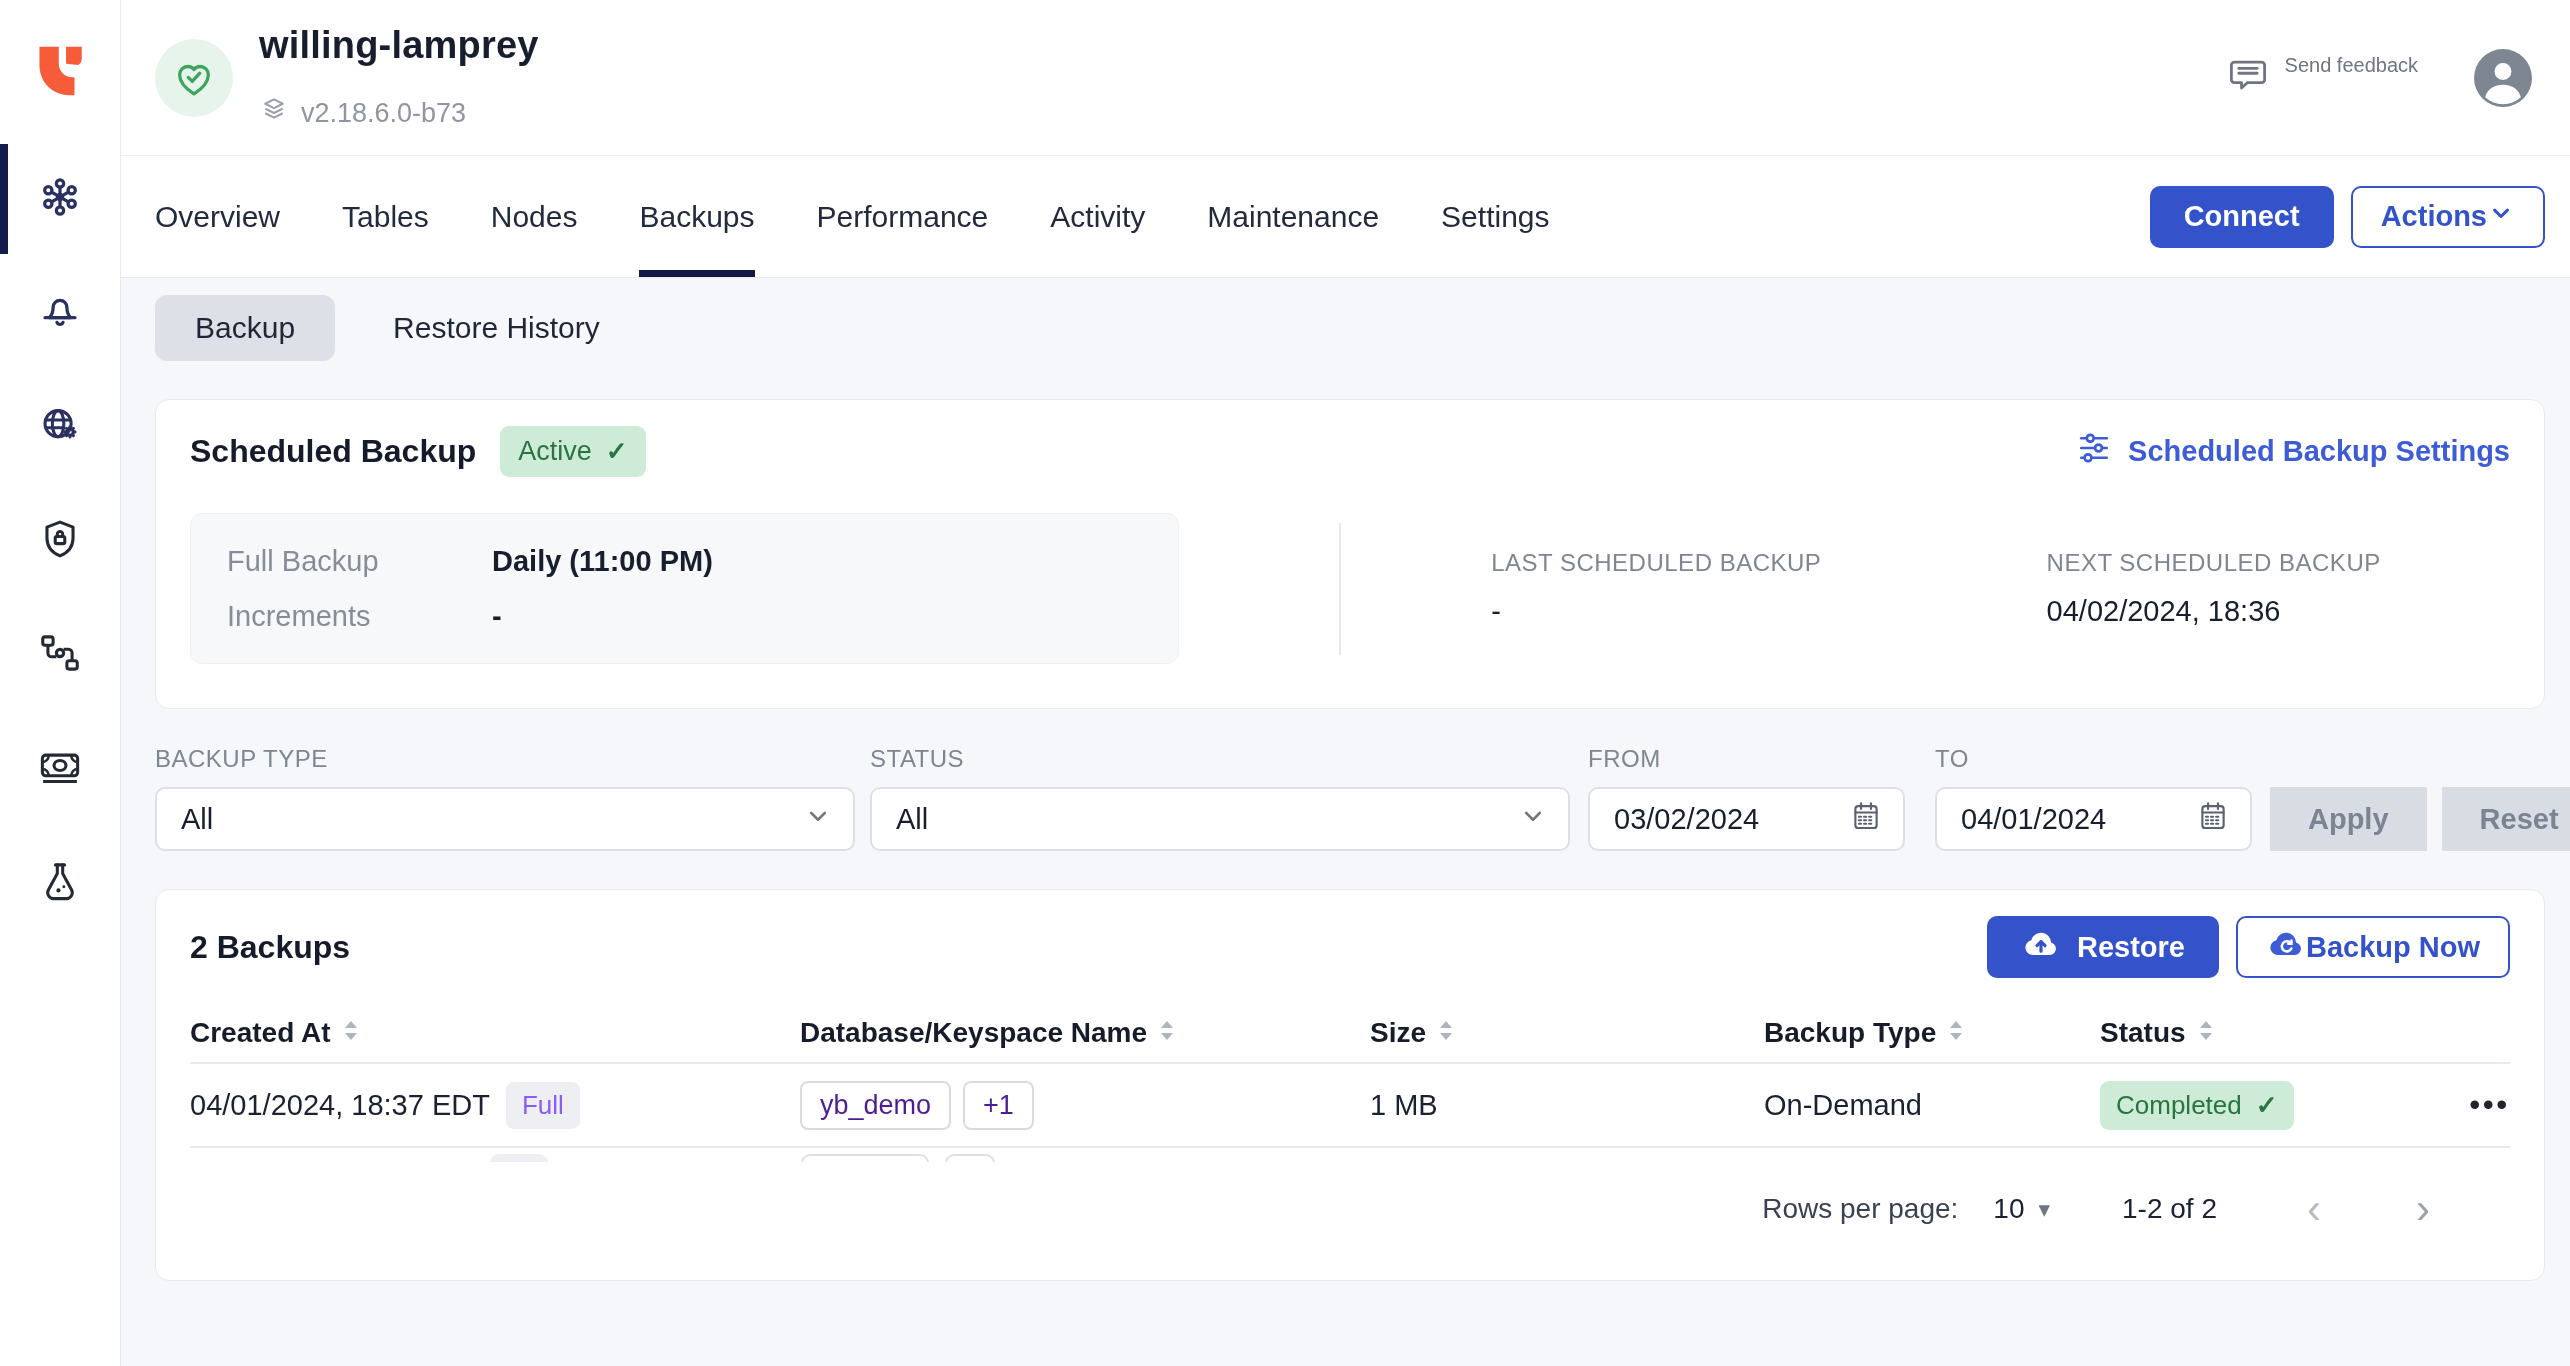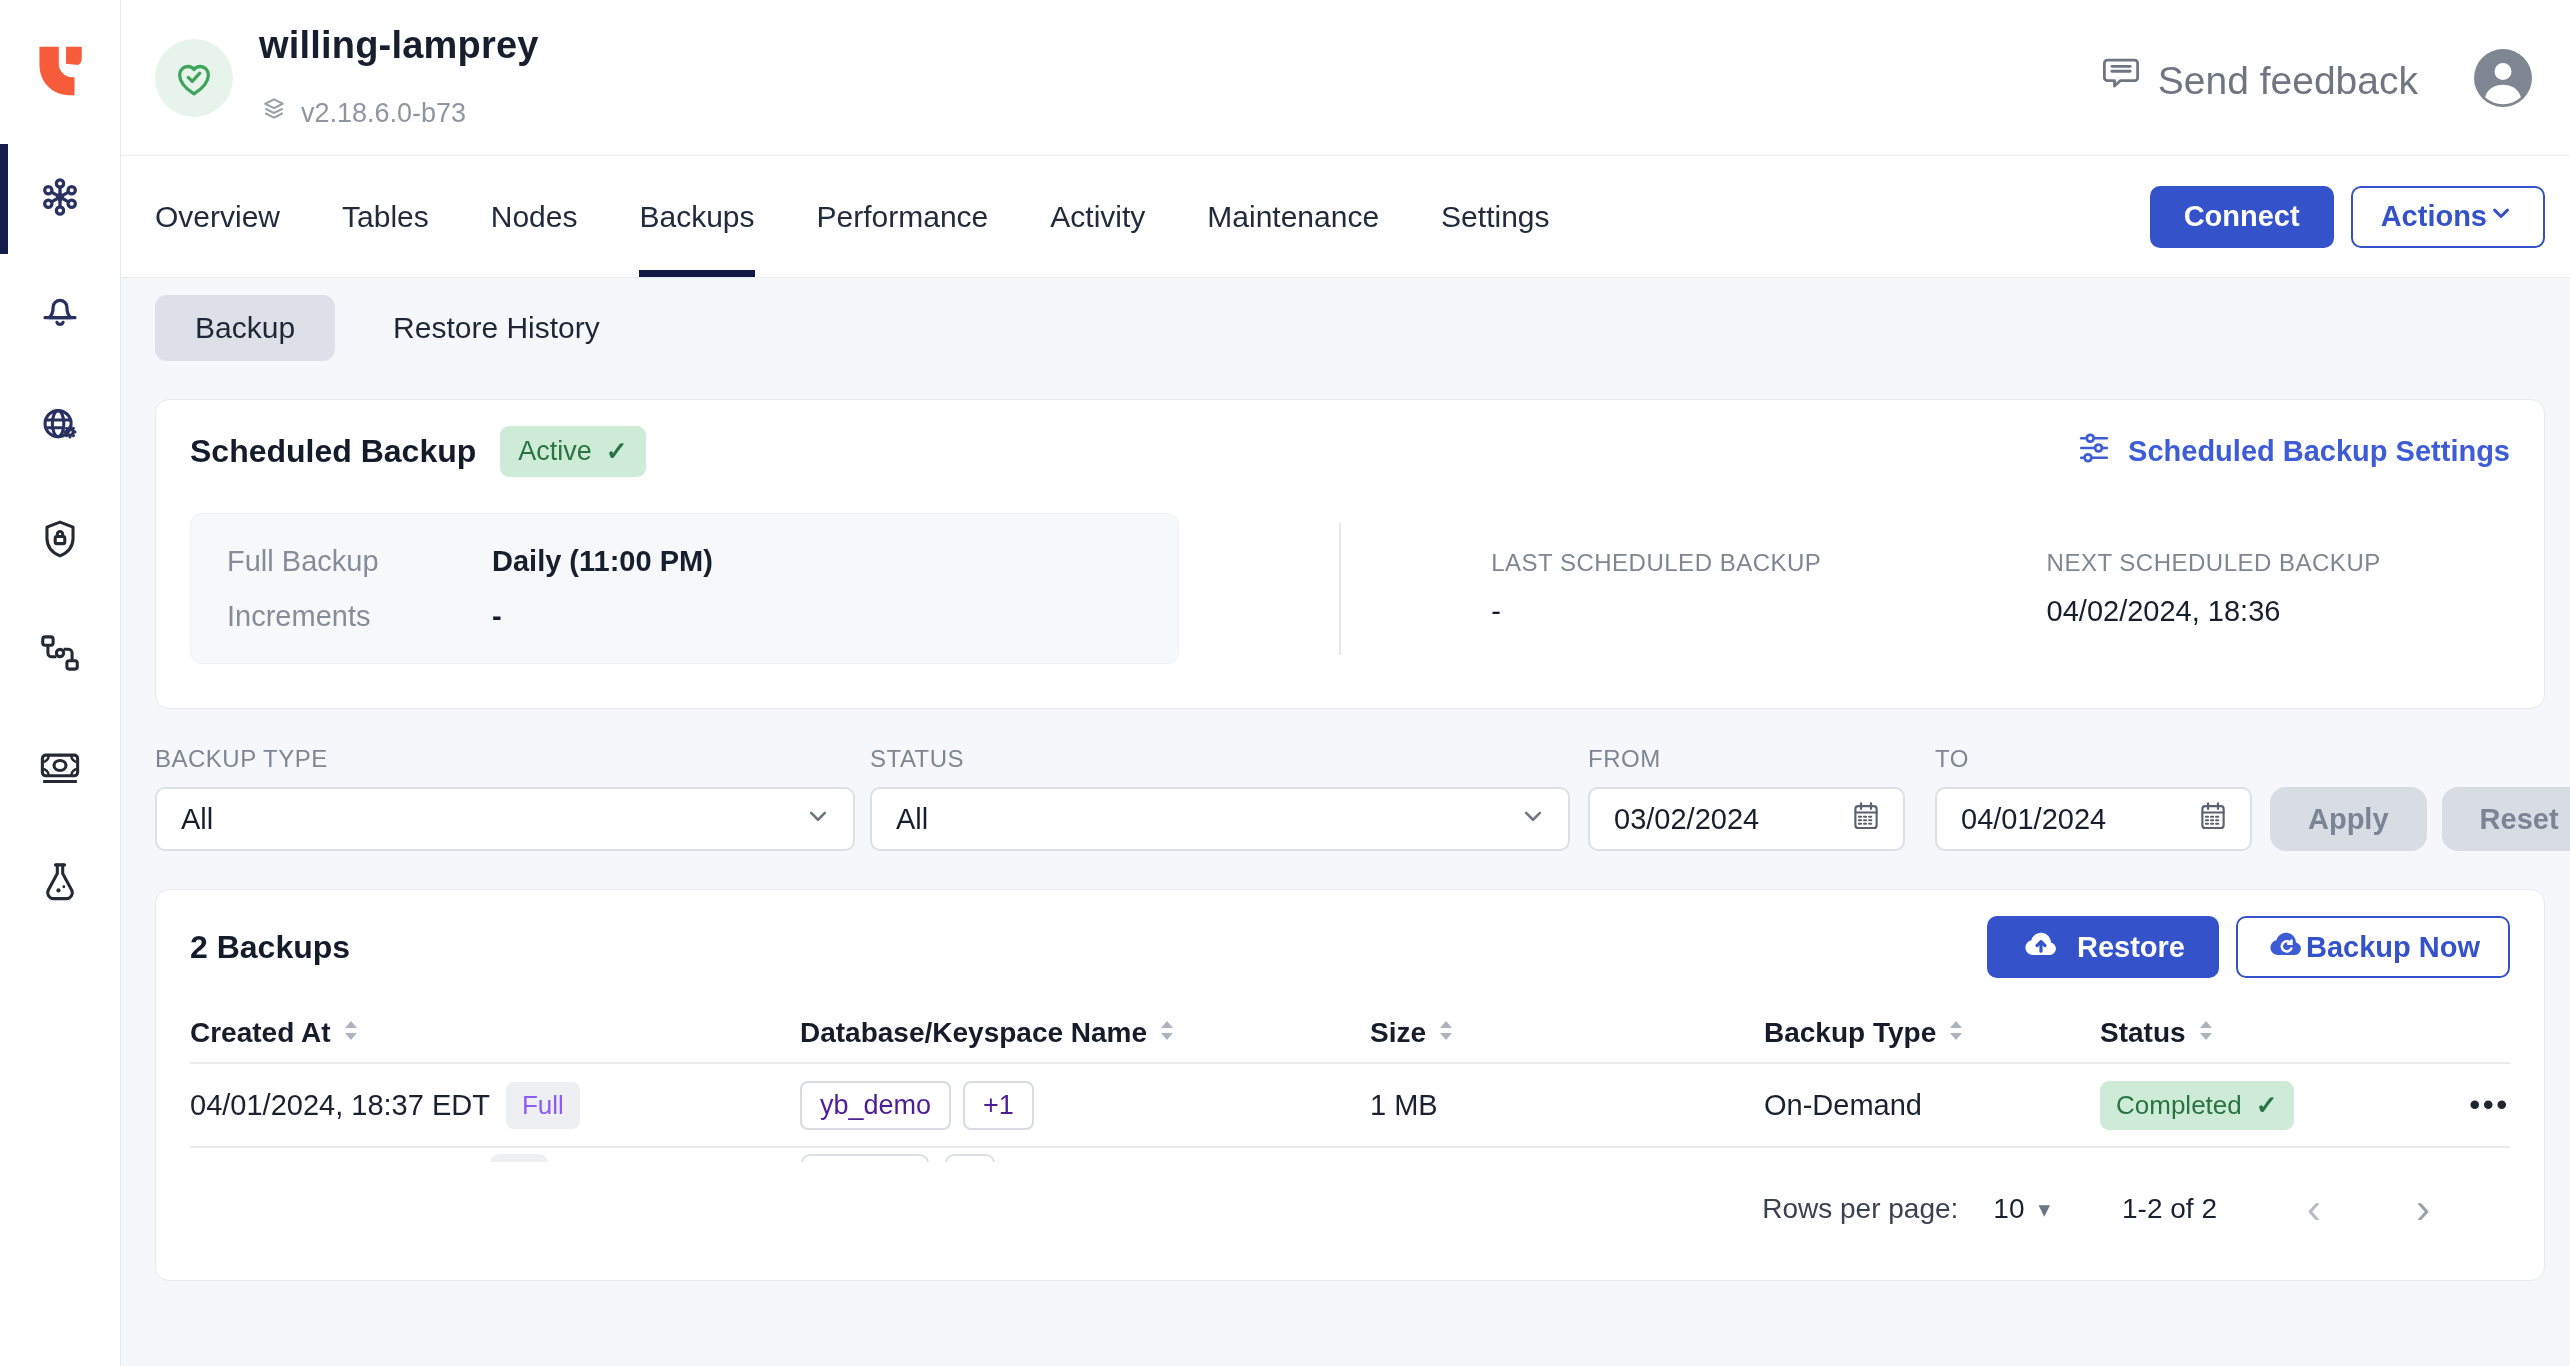--- a/index.html
+++ b/index.html
@@ -19,37 +19,37 @@
 
   
   .main{flex:1;display:flex;flex-direction:column;min-width:0;}
   .topbar{height:156px;background:#fff;display:flex;align-items:center;justify-content:space-between;
           padding:0 38px 0 34px;border-bottom:1px solid #ECEEF2;flex-shrink:0;}
   .cluster{display:flex;align-items:center;gap:26px;}
   .health{width:78px;height:78px;border-radius:50%;background:#E7F4EB;display:flex;align-items:center;justify-content:center;}
   .cluster-text h1{font-size:38px;font-weight:700;color:#171E2E;margin:0;letter-spacing:.2px;}
   .version{display:flex;align-items:center;gap:12px;color:#8F96A1;font-size:27px;margin-top:28px;}
   .topbar-right{display:flex;align-items:center;gap:56px;}
-  .feedback{display:flex;gap:16px;align-items:flex-end;color:#6F7682;font-size:39px;cursor:pointer;}
+  .feedback{display:flex;gap:16px;align-items:flex-start;color:#6F7682;font-size:20px;cursor:pointer;}
   .avatar{width:58px;height:58px;border-radius:50%;background:#7E8791;display:flex;align-items:center;justify-content:center;cursor:pointer;overflow:hidden;}
 
   .tabbar{height:122px;background:#fff;display:flex;align-items:center;justify-content:space-between;
           padding:0 25px 0 34px;border-bottom:1px solid #E7EAEF;flex-shrink:0;}
   .tabs{display:flex;gap:62px;height:100%;align-items:stretch;}
   .tab{font-size:30px;color:#222B3C;display:flex;align-items:center;position:relative;cursor:pointer;}
   .tab.active::after{content:"";position:absolute;left:0;right:0;bottom:0;height:7px;background:#121A45;}
   .tab-actions{display:flex;gap:17px;align-items:center;}
 
   .btn-primary{height:62px;padding:0 34px;font-weight:700;font-size:29px;background:#3452C9;border:none;
                border-radius:10px;color:#fff;display:inline-flex;align-items:center;gap:16px;cursor:pointer;
                font-family:inherit;}
   .btn-outline{height:62px;padding:0 28px;font-weight:700;font-size:29px;background:#fff;border:2px solid #3452C9;
                border-radius:10px;color:#3452C9;display:inline-flex;align-items:center;gap:0;cursor:pointer;
                font-family:inherit;}
-  .btn-gray{height:64px;padding:0 38px;background:#D8DCE3;border:none;border-radius:16px;color:#7C8494;
+  .btn-gray{height:64px;padding:0 38px;background:#D8DCE3;border:none;border-radius:1px;color:#7C8494;
             font-weight:700;font-size:29px;cursor:pointer;font-family:inherit;}
 
   .content{flex:1;padding:17px 25px 0 34px;overflow:hidden;}
   .subtabs{display:flex;align-items:center;}
   .subtab{font-size:30px;color:#1F2736;padding:16px 40px;border-radius:12px;cursor:pointer;}
   .subtab.active{background:#DDE0E6;}
   .subtab + .subtab{margin-left:18px;}
 
   .card{background:#fff;border:1px solid #E6E9EE;border-radius:14px;}
   .sched{margin-top:38px;padding:26px 34px 44px 34px;}

